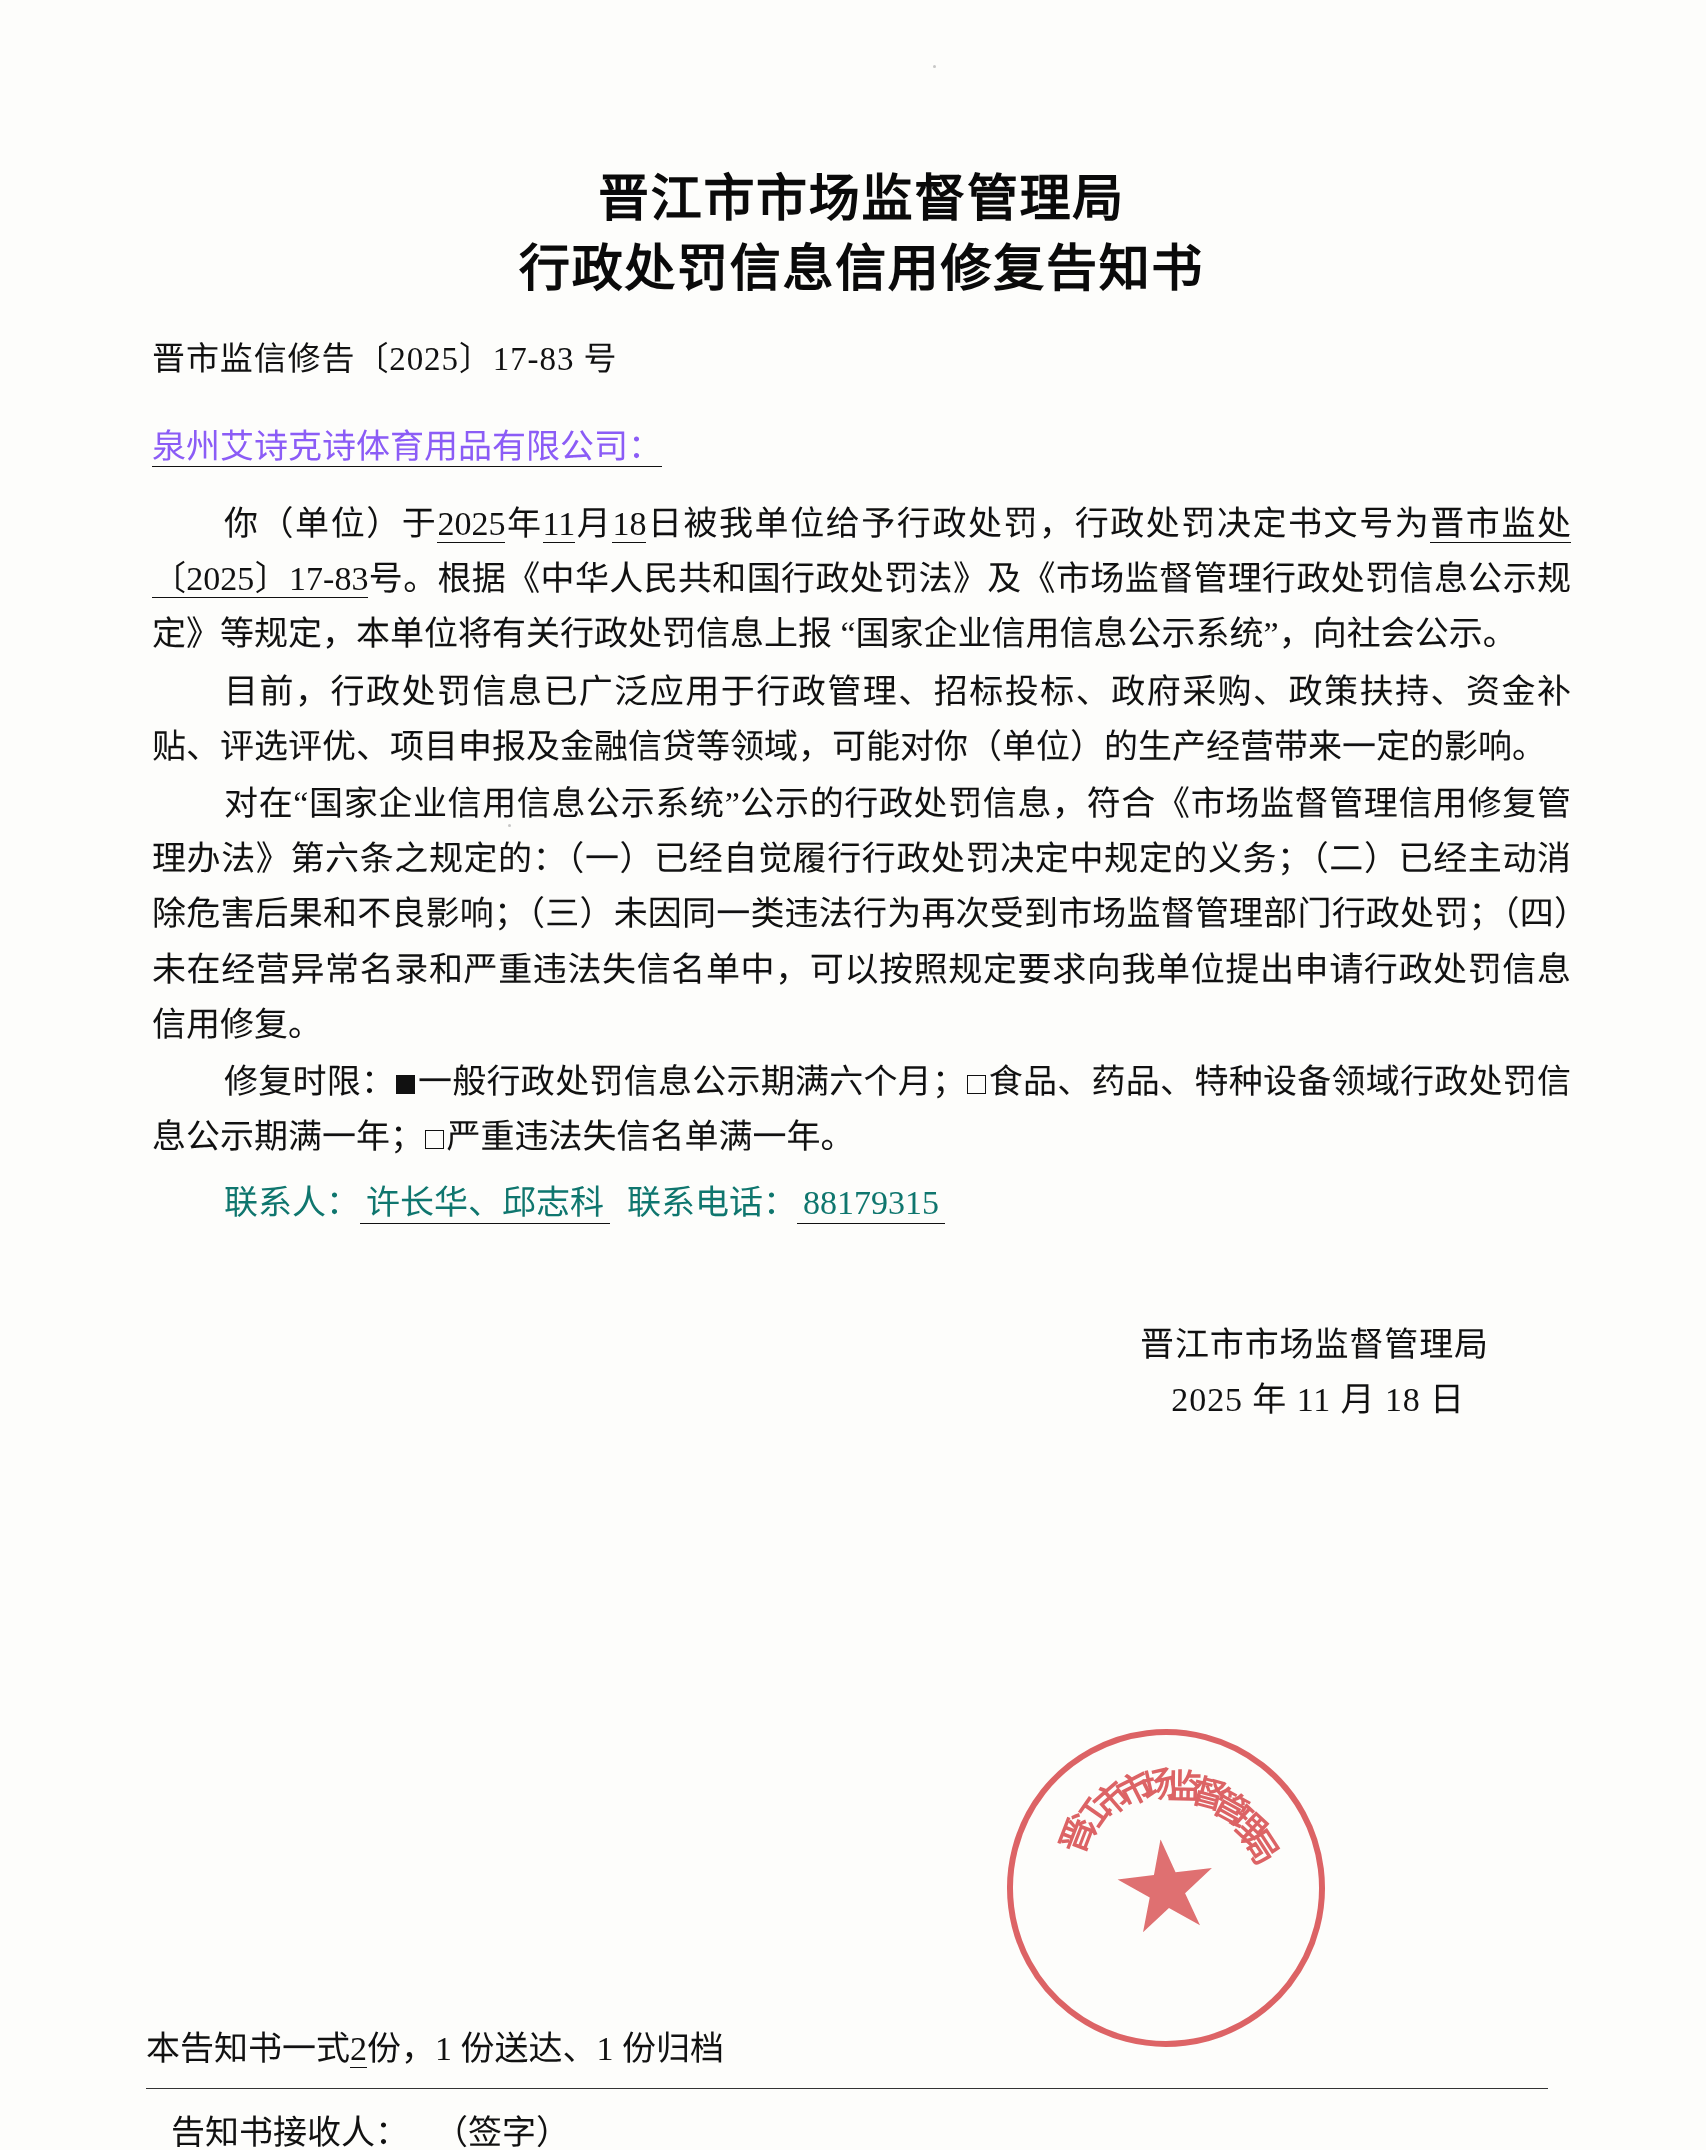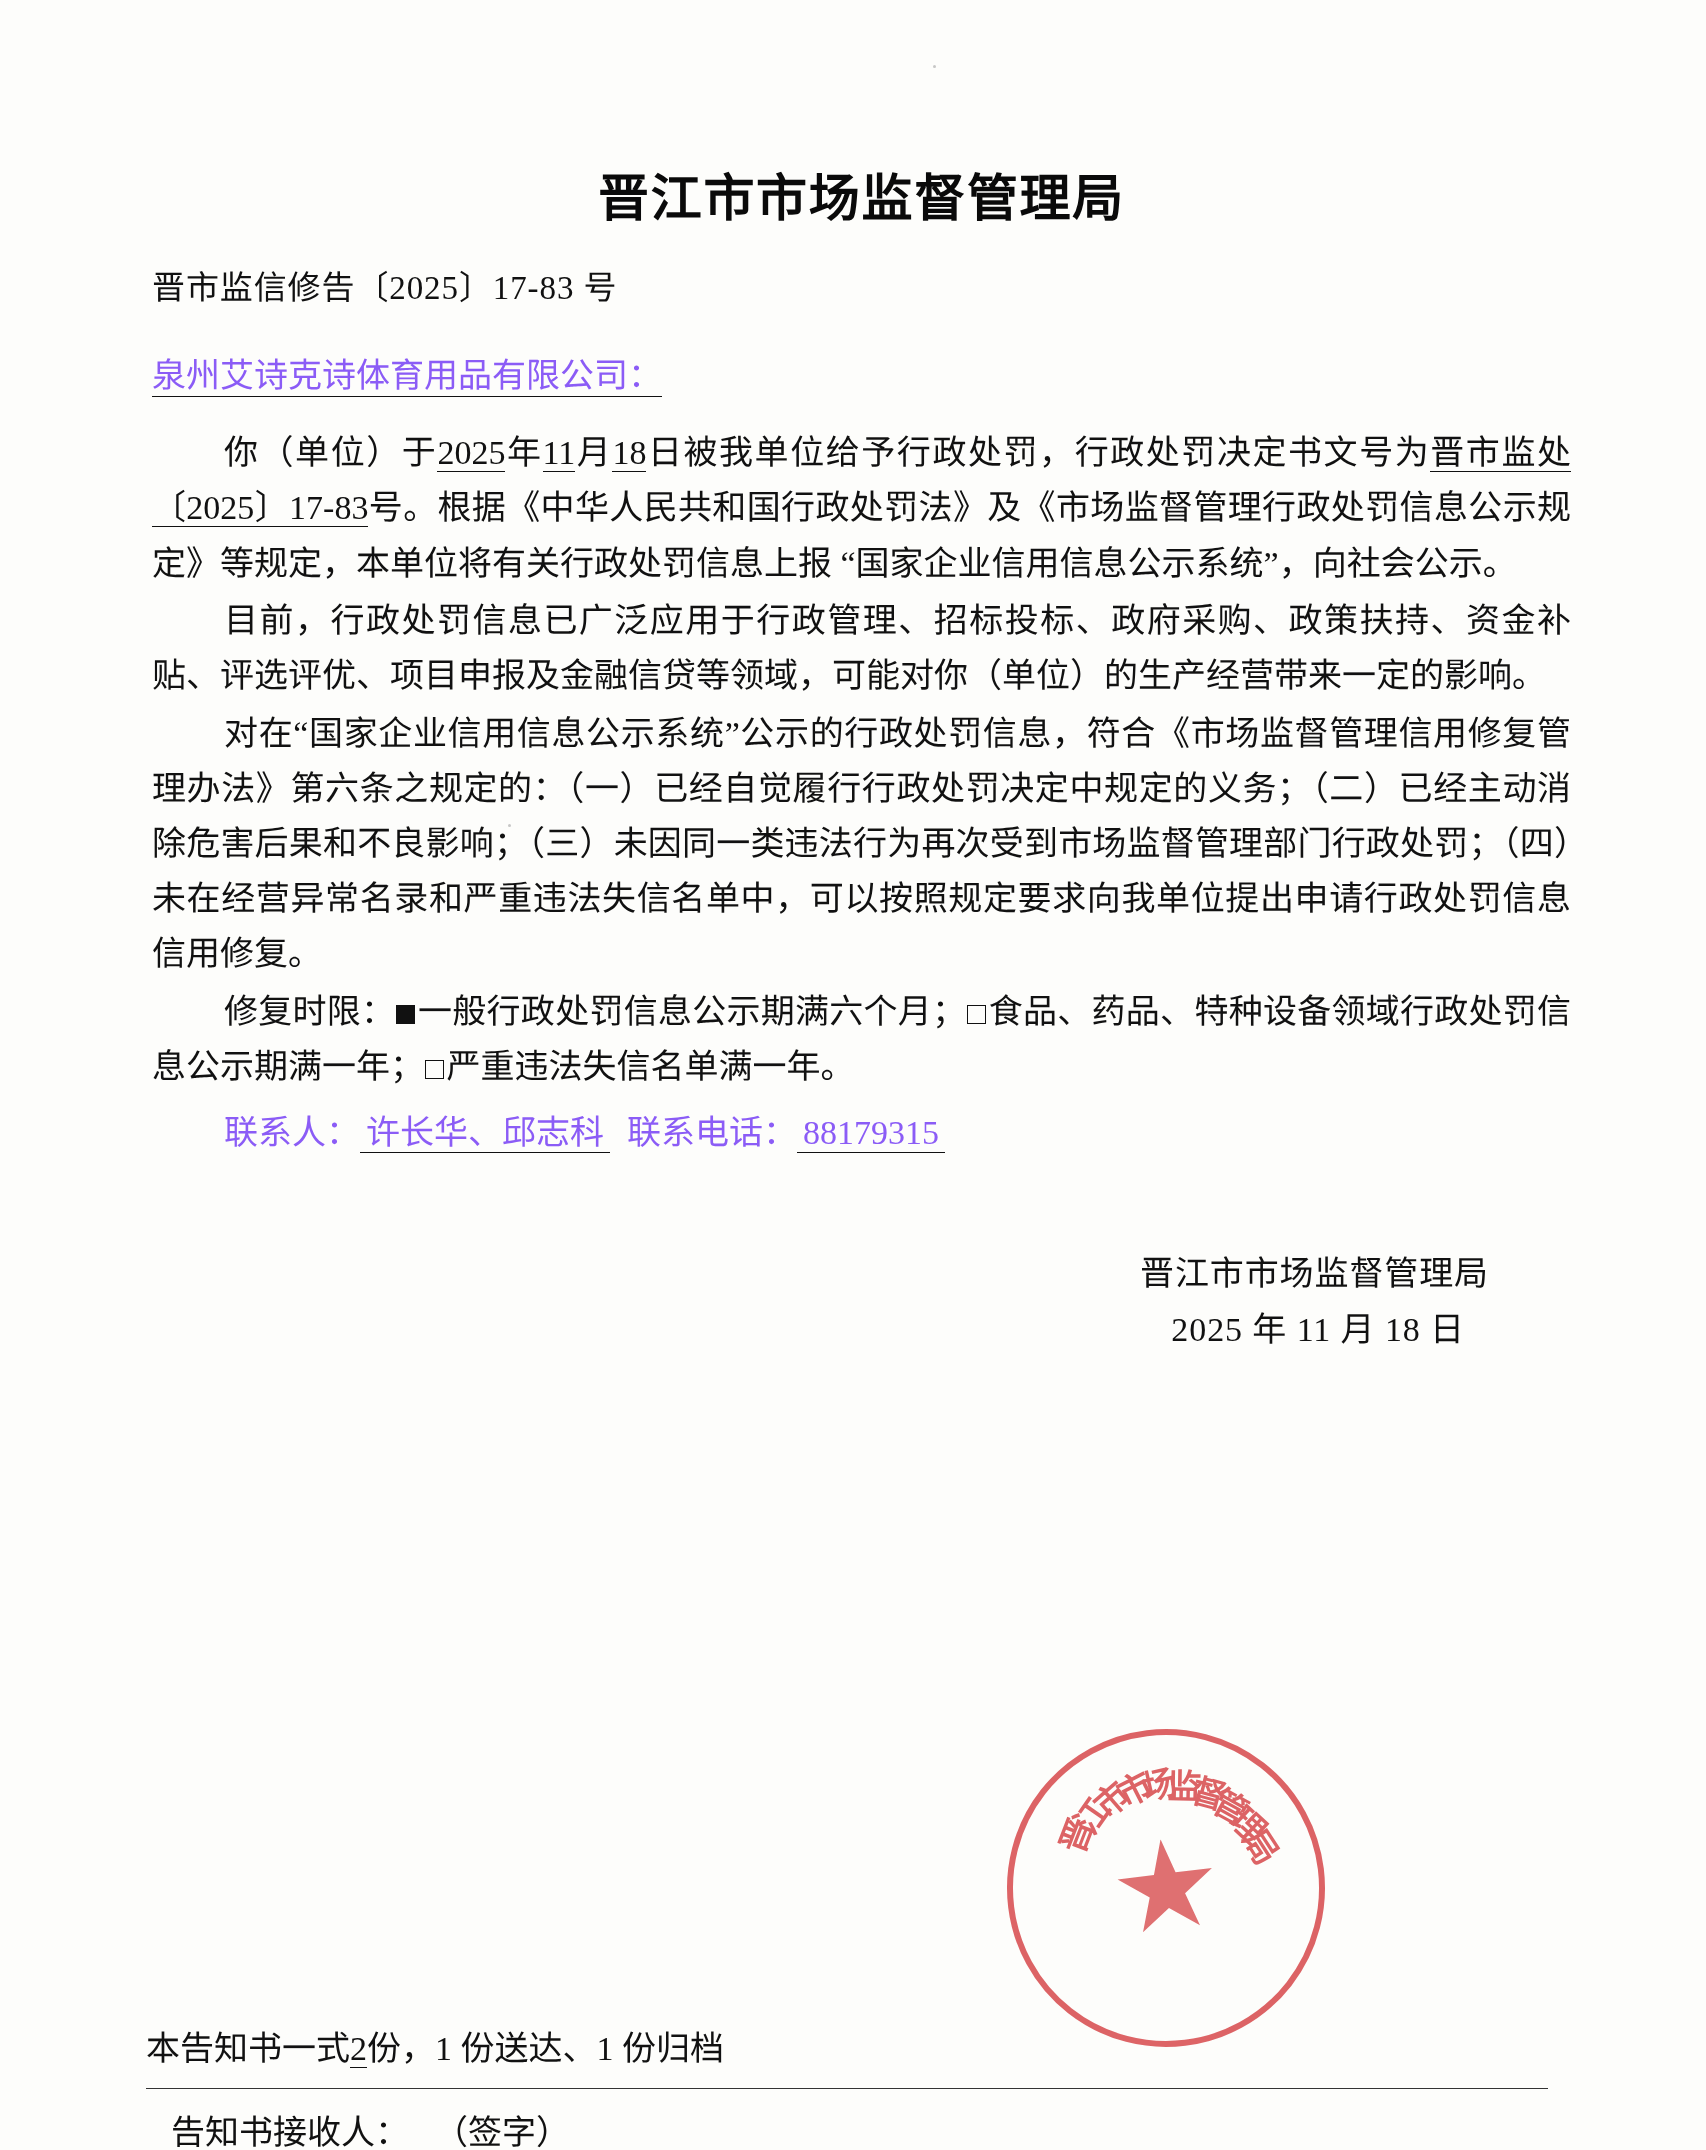--- a/index.html
+++ b/index.html
@@ -99,21 +99,21 @@
     vertical-align: -0.9px;
     margin: 0 2.6px 0 0.9px;
   }
 
   
   .contact-line {
     font-size: 34px;
     line-height: 1.6;
     text-indent: 72px;
     margin-top: 12px;
-    color: #8b5cf6;
+    color: #0f766e;
   }
   .contact-line .u { padding: 0 6px 1.3px 6px; }
 
   
   .sign-block {
     margin-top: 86px;
     text-align: right;
     padding-right: 82px;
     position: relative;
   }
@@ -213,20 +213,21 @@
 
 <div class="page">
 
   <div class="dot" style="left:933px;top:65px;"></div>
   <div class="dot" style="left:508px;top:824px;"></div>
 
   <div class="content">
 
     <div class="title-block">
       <div class="title-line">晋江市市场监督管理局</div>
+      <div class="title-line">行政处罚信息信用修复告知书</div>
     </div>
 
     <div class="doc-number">晋市监信修告〔2025〕17-83 号</div>
 
     <div class="recipient">
       <span class="u">泉州艾诗克诗体育用品有限公司：</span>
     </div>
 
     <p class="para">
       <span>你（单位）于</span><span class="u">2025</span><span>年</span><span class="u">11</span><span>月</span><span class="u">18</span><span>日被我单位给予行政处罚，行政处罚决定书文号为</span><span class="u">晋市监处〔2025〕17-83</span><span>号。根据《中华人民共和国行政处罚法》及《市场监督管理行政处罚信息公示规定》等规定，本单位将有关行政处罚信息上报 “国家企业信用信息公示系统”，向社会公示。</span>

